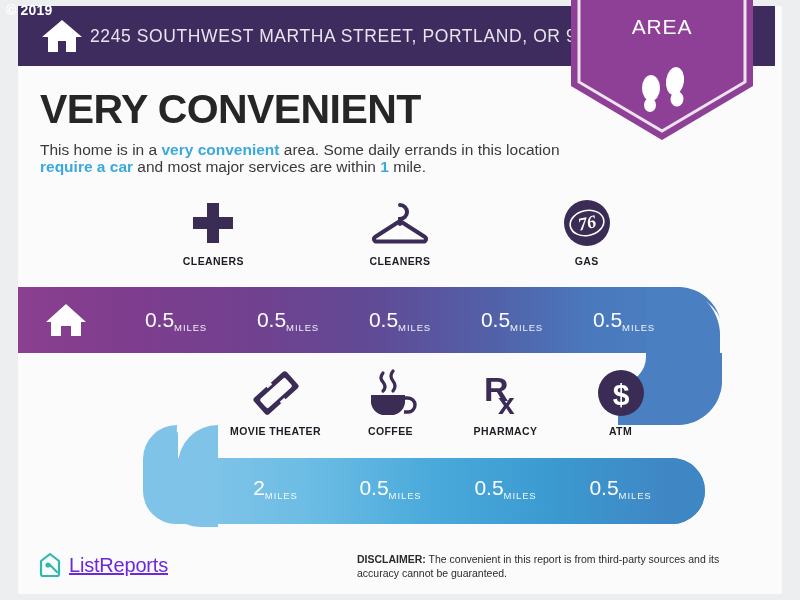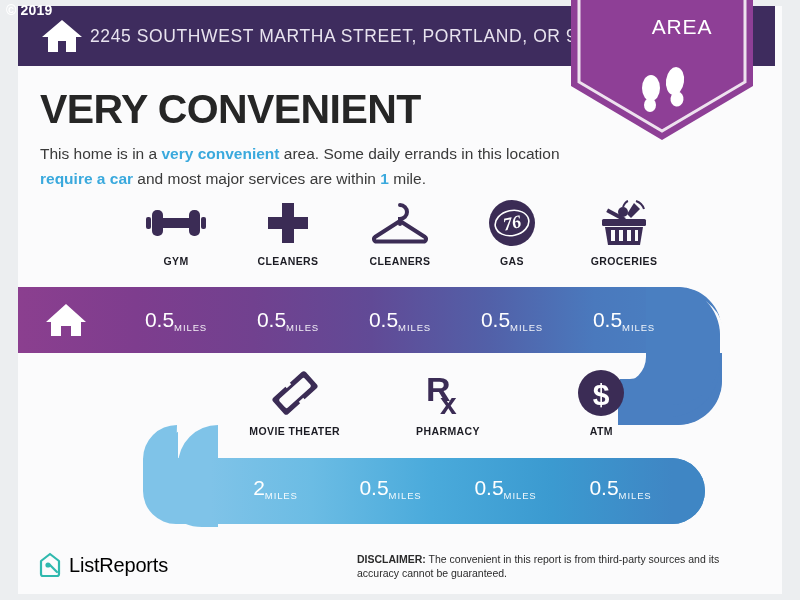--- a/index.html
+++ b/index.html
@@ -44,33 +44,32 @@
   .badge {
     position: absolute; left: 571px; top: -2px;
     width: 182px; height: 142px; z-index: 20;
   }
   .badge svg { display:block; }
   .badge-text {
     position: absolute; left: 0; top: 16px; width: 182px;
     text-align: center; color: #fff;
     font-size: 21px; font-weight: 400; line-height: 25px;
     letter-spacing: .8px;
-    margin-left: 20px;
   }
 
   
   .headline {
     position: absolute; left: 40px; top: 86px;
     font-size: 41px; font-weight: bold; color: #262626;
     letter-spacing: -0.6px;
   }
   .blurb {
     position: absolute; left: 40px; top: 141px;
     width: 530px; font-size: 15.5px; color: #3a3a3a;
-    line-height: 25px;
+    line-height: 17px;
   }
   .hl { color: #3aa9dd; font-weight: bold; }
 
   
   .snake { position: absolute; left: 0; top: 270px; width: 764px; height: 260px; }
 
   
   .icon-row { position: absolute; display: flex; }
   #row1 { left: 120px; top: 198px; width: 560px; }
   #row2 { left: 218px; top: 368px; width: 460px; }
@@ -99,21 +98,21 @@
     position: absolute; left: 44px; top: 300px;
     width: 44px; height: 40px;
     display: flex; align-items: center; justify-content: center;
   }
 
   
   .logo {
     position: absolute; left: 38px; top: 552px;
     display: flex; align-items: center; gap: 7px;
   }
-  .logo-text { font-size: 20px; color: #000000; letter-spacing: -.2px; }
+  .logo-text { font-size: 20px; color: #6d28d9; letter-spacing: -.2px; text-decoration: underline; }
   .disclaimer {
     position: absolute; left: 357px; top: 552px; width: 400px;
     font-size: 10.5px; color: #2b2b2b; line-height: 14px;
   }
   .disclaimer b { font-weight: bold; }
 </style>
 </head>
 <body>
 
 <div id="page">
@@ -234,32 +233,20 @@
     <div class="badge-text">
       <div>AREA</div>
     </div>
   </div>
 
   <div class="headline">VERY CONVENIENT</div>
   <div class="blurb"><span>This home is in a </span><span class="hl">very convenient</span><span> area. Some daily errands in this location </span><span class="hl">require a car</span><span> and most major services are within </span><span class="hl">1</span><span> mile.</span></div>
 
   <div class="icon-row" id="row1">
 
-    <div class="icon-cell">
-      <div class="icon-art">
-        <svg width="64" height="40" viewBox="0 0 64 40">
-          <rect x="2" y="14" width="5" height="12" rx="2" fill="#3b2c55"></rect>
-          <rect x="8" y="7" width="11" height="26" rx="5" fill="#3b2c55"></rect>
-          <rect x="19" y="15" width="26" height="10" fill="#3b2c55"></rect>
-          <rect x="45" y="7" width="11" height="26" rx="5" fill="#3b2c55"></rect>
-          <rect x="57" y="14" width="5" height="12" rx="2" fill="#3b2c55"></rect>
-        </svg>
-      </div>
-      <div class="icon-label">GYM</div>
-    </div>
 
     <div class="icon-cell">
       <div class="icon-art">
         <svg width="44" height="44" viewBox="0 0 44 44">
           <path d="M16,2 H28 V16 H42 V28 H28 V42 H16 V28 H2 V16 H16 Z" fill="#3b2c55" rx="2"></path>
         </svg>
       </div>
       <div class="icon-label">CLEANERS</div>
     </div>
 
@@ -277,40 +264,20 @@
       <div class="icon-art">
         <svg width="48" height="48" viewBox="0 0 48 48">
           <circle cx="24" cy="24" r="23" fill="#3b2c55"></circle>
           <ellipse cx="24" cy="24" rx="17" ry="12.5" fill="none" stroke="#ffffff" stroke-width="1.6" transform="rotate(-12 24 24)"></ellipse>
           <text x="24" y="30" font-family="'Liberation Serif', serif" font-size="18" font-weight="bold" font-style="italic" fill="#ffffff" text-anchor="middle" transform="rotate(-12 24 24)">76</text>
         </svg>
       </div>
       <div class="icon-label">GAS</div>
     </div>
 
-    <div class="icon-cell">
-      <div class="icon-art">
-        <svg width="52" height="48" viewBox="0 0 52 48">
-          <circle cx="25" cy="13" r="5" fill="#3b2c55"></circle>
-          <path d="M25 8 q2 -5 5 -6" stroke="#3b2c55" stroke-width="2" fill="none"></path>
-          <path d="M36 4 l6 6 l-9 9 l-4 -4 z" fill="#3b2c55"></path>
-          <path d="M38 2 q6 2 8 8" stroke="#3b2c55" stroke-width="2" fill="none"></path>
-          <rect x="8" y="14" width="20" height="4" fill="#3b2c55" transform="rotate(28 18 16)"></rect>
-          <rect x="4" y="20" width="44" height="7" rx="1.5" fill="#3b2c55"></rect>
-          <path d="M7 28 L10 46 H42 L45 28 Z" fill="#3b2c55"></path>
-          <g fill="#fbfbfc">
-            <rect x="13" y="31" width="4" height="11"></rect>
-            <rect x="21" y="31" width="4" height="11"></rect>
-            <rect x="29" y="31" width="4" height="11"></rect>
-            <rect x="37" y="31" width="3" height="11"></rect>
-          </g>
-        </svg>
-      </div>
-      <div class="icon-label">GROCERIES</div>
-    </div>
   </div>
 
   <div class="home-pin">
     <svg width="42" height="36" viewBox="0 0 42 36">
       <path d="M21 2 L41 20 L36 20 L36 34 L26 34 L26 24 L16 24 L16 34 L6 34 L6 20 L1 20 Z" fill="#ffffff"></path>
     </svg>
   </div>
   <div class="dist-row" id="dist1">
     <div class="dist-cell">
       <div class="dist-num">0.5</div>
@@ -343,20 +310,31 @@
             <rect x="4" y="13" width="44" height="22" rx="3" fill="#3b2c55"></rect>
             <rect x="9" y="18" width="34" height="12" rx="2" fill="#fbfbfc"></rect>
             <rect x="23" y="10" width="6" height="5" fill="#fbfbfc"></rect>
             <rect x="23" y="33" width="6" height="5" fill="#fbfbfc"></rect>
           </g>
         </svg>
       </div>
       <div class="icon-label">MOVIE THEATER</div>
     </div>
 
+    <div class="icon-cell">
+      <div class="icon-art">
+        <svg width="52" height="48" viewBox="0 0 52 48">
+          <path d="M18 4 q-4 5 0 9 q4 5 0 9" stroke="#3b2c55" stroke-width="3.2" fill="none" stroke-linecap="round"></path>
+          <path d="M28 2 q-4 5 0 10 q4 5 0 10" stroke="#3b2c55" stroke-width="3.2" fill="none" stroke-linecap="round"></path>
+          <path d="M6 26 H40 V34 a14 14 0 0 1 -14 12 h-6 A14 14 0 0 1 6 34 Z" fill="#3b2c55"></path>
+          <path d="M40 29 h3 a7 7 0 0 1 0 14 h-4" fill="none" stroke="#3b2c55" stroke-width="3.4"></path>
+        </svg>
+      </div>
+      <div class="icon-label">COFFEE</div>
+    </div>
 
     <div class="icon-cell">
       <div class="icon-art">
         <svg width="50" height="48" viewBox="0 0 50 48">
           <text x="3" y="32" font-family="'Liberation Sans', sans-serif" font-size="34" font-weight="bold" fill="#3b2c55">R</text>
           <text x="17" y="45" font-family="'Liberation Sans', sans-serif" font-size="30" font-weight="bold" fill="#3b2c55">x</text>
         </svg>
       </div>
       <div class="icon-label">PHARMACY</div>
     </div>

